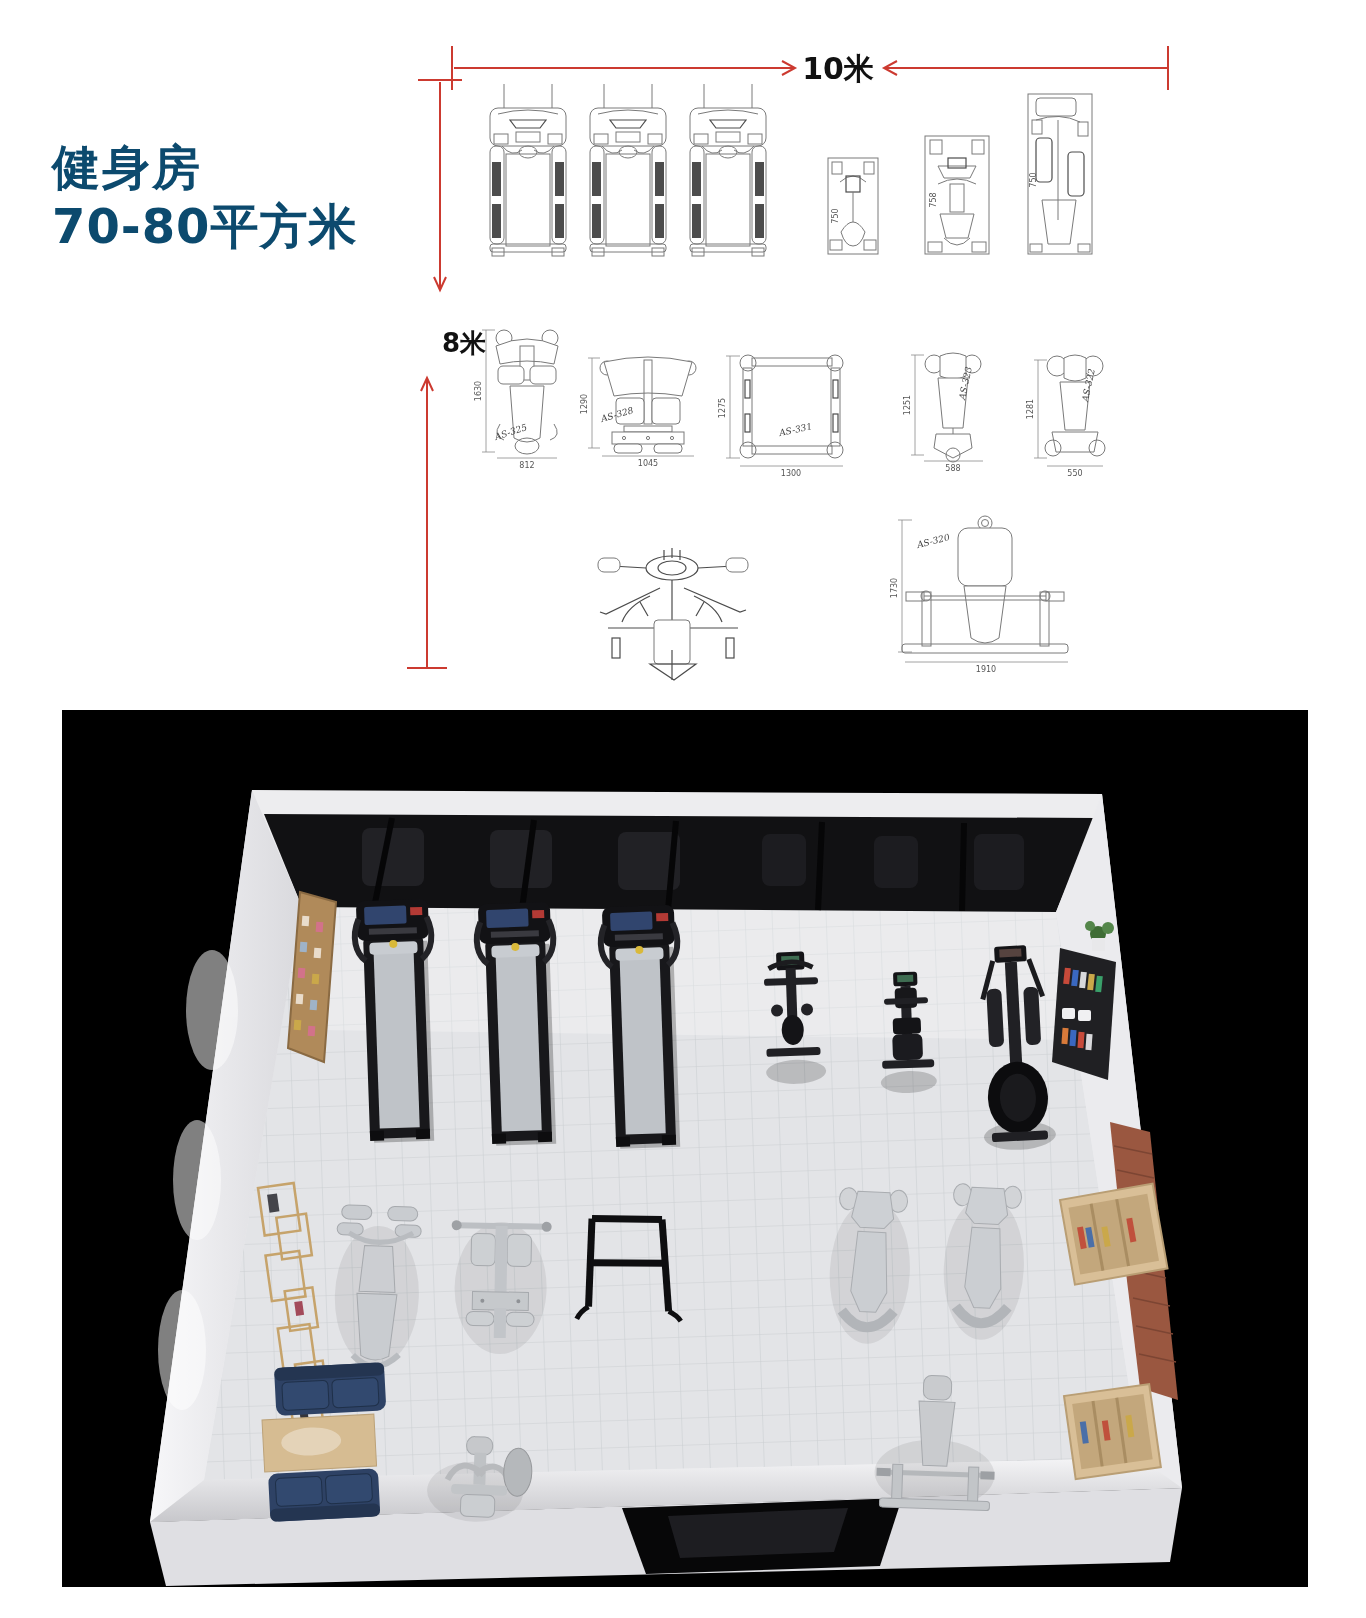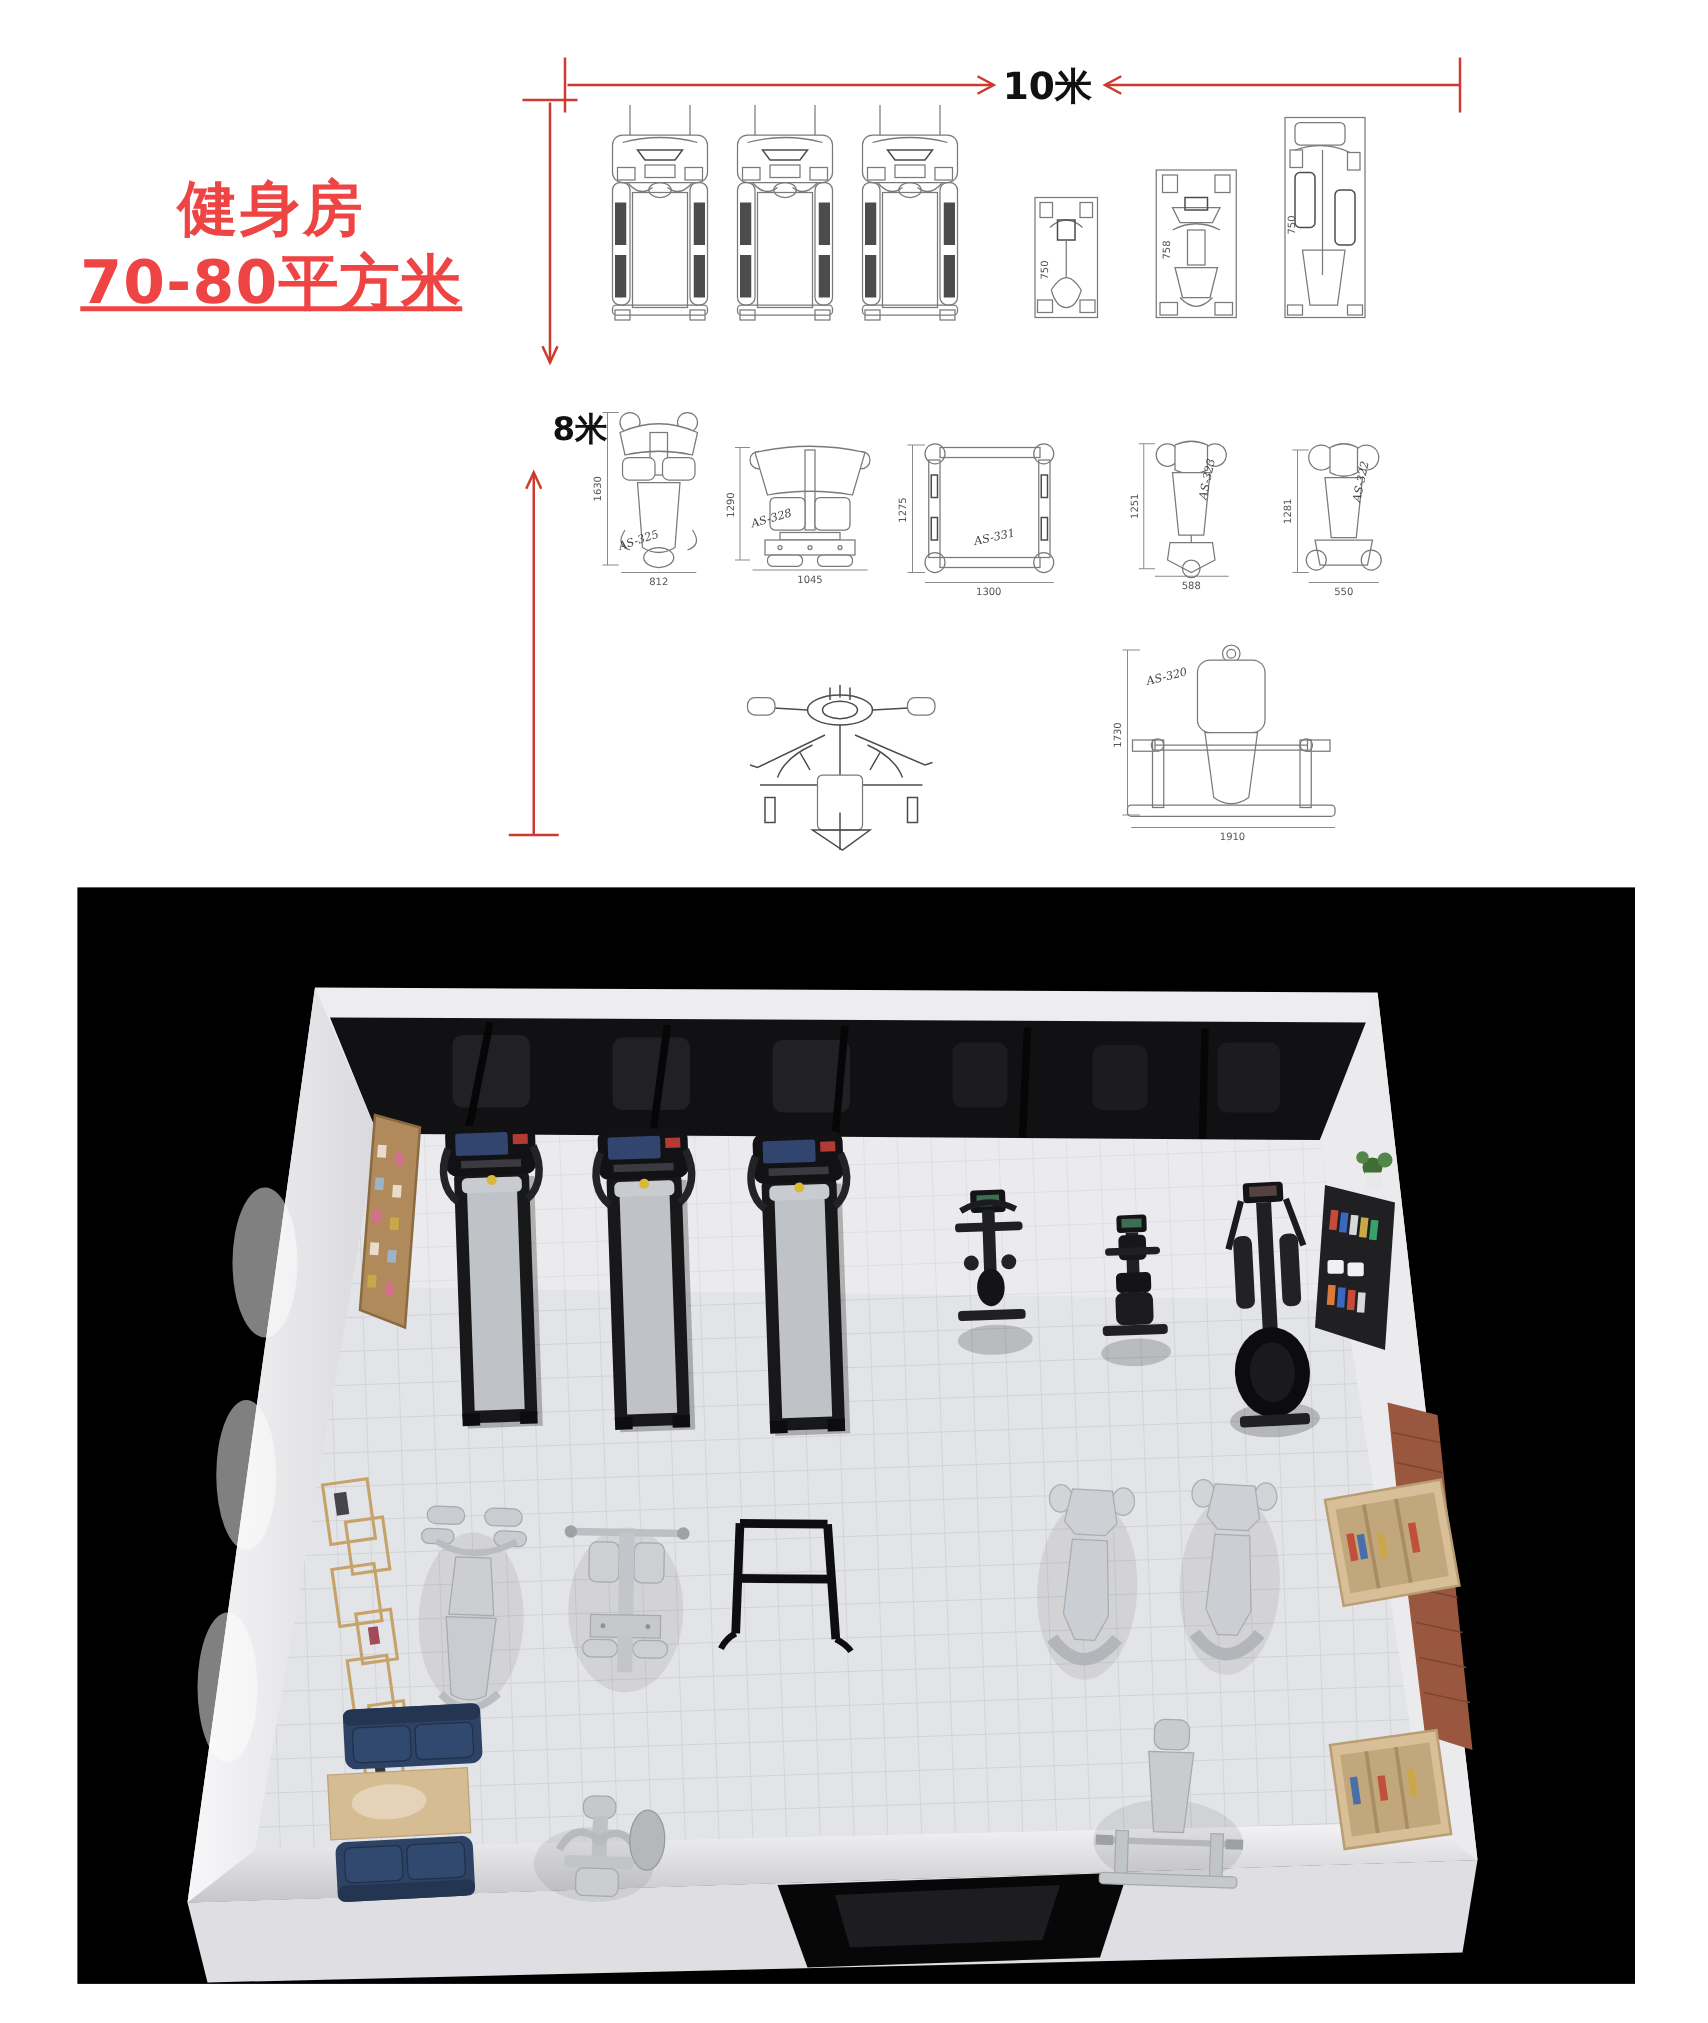--- a/index.html
+++ b/index.html
@@ -1,22 +1,22 @@
 <!DOCTYPE html>
 <html><head>
 <meta charset="utf-8">
 <style>
   html,body{margin:0;padding:0;background:#ffffff;}
   #page{position:relative;width:1366px;height:1618px;background:#ffffff;overflow:hidden;
         font-family:"DejaVu Sans","Liberation Sans",sans-serif;}
   
-  #plan-title{position:absolute;left:52px;top:138px;width:330px;text-align:center;
-              color:#ef4444;font-weight:700;line-height:1.22;}
+  #plan-title{position:absolute;left:52px;top:138px;width:330px;
+              color:#0c4a6e;font-weight:700;line-height:1.22;}
   #plan-title .t1{font-size:48px;letter-spacing:2px;}
-  #plan-title .t2{font-size:48px;letter-spacing:1px;text-decoration:underline;}
+  #plan-title .t2{font-size:48px;letter-spacing:1px;}
   #cad-layer{position:absolute;left:0;top:0;}
   .dim-big{font-size:30px;font-weight:700;fill:#111;}
   .dim-mid{font-size:26px;font-weight:700;fill:#111;}
   .cadline{stroke:#7a7a7a;stroke-width:1;fill:none;}
   .cadfill{stroke:#7a7a7a;stroke-width:1;fill:#ffffff;}
   .caddark{stroke:#4c4c4c;stroke-width:1.2;fill:none;}
   .dimln{stroke:#8a8a8a;stroke-width:0.8;fill:none;}
   .dimtx{font-size:8px;fill:#555;}
   .aslab{font-size:9px;fill:#444;font-style:italic;font-family:"DejaVu Serif","Liberation Serif",serif;}
   .redln{stroke:#cc3a30;stroke-width:2;fill:none;}

